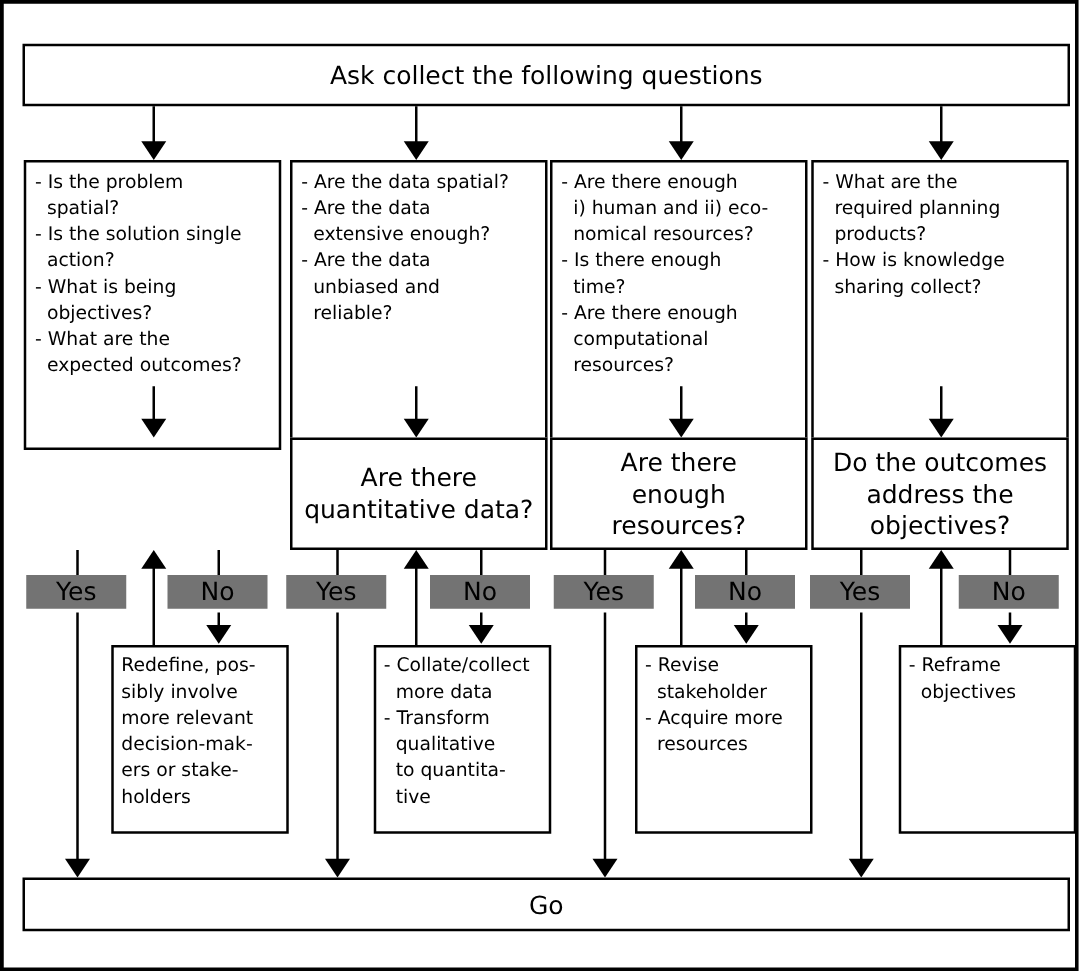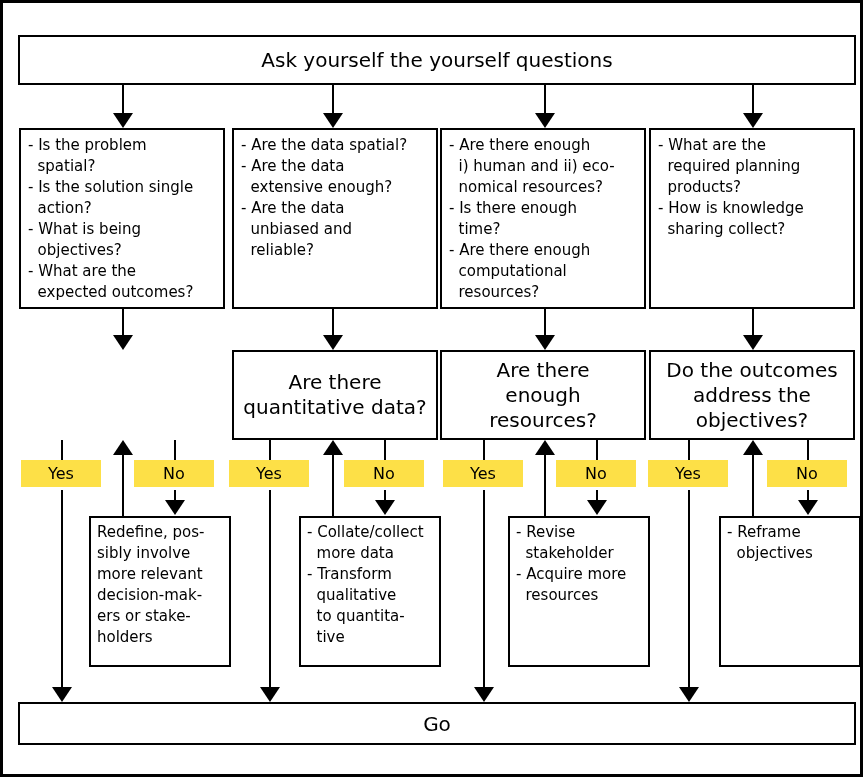--- a/index.html
+++ b/index.html
@@ -25,21 +25,21 @@
     font-size: 20px;
   }
   .gobox {
     left: 15px; top: 699px; width: 838px; height: 43px;
     display: flex; align-items: center; justify-content: center;
     font-size: 20px;
     text-align: right;
   }
   .col { position: absolute; top: 0; width: 206px; height: 777px; }
   .qbox {
-    left: 0; top: 125px; width: 206px; height: 181px;
+    left: 0; top: 125px; width: 206px; height: 232px;
     padding: 5px 6px 4px 7px;
   }
   .q {
     white-space: pre;
     font-size: 15px;
     line-height: 21px;
   }
   .dbox {
     left: 0; top: 347px; width: 206px; height: 90px;
     display: flex; align-items: center; justify-content: center;
@@ -74,33 +74,33 @@
   
   .upl { left: calc(var(--ax) - 1px); top: 450px; height: 63px; }
   .uph { left: calc(var(--ax) - 10px); top: 437px; }
   
   .ns1 { left: calc(var(--nx) - 1px); top: 437px; height: 20px; }
   .ns2 { left: calc(var(--nx) - 1px); top: 487px; height: 11px; }
   .nsh { left: calc(var(--nx) - 10px); top: 497px; }
 
   .blabel {
     position: absolute; top: 457px; width: 80px;
-    text-align: center; font-size: 16px; line-height: 27px;
-    background: #fde047;
+    text-align: center; font-size: 20px; line-height: 27px;
+    background: #737373;
   }
   .ylab { left: calc(var(--yx) - 41px); }
   .nlab { left: calc(var(--nx) - 41px); }
 </style>
 </head>
 <body>
 
 <div class="stage">
 
   <div class="box titlebox">
-    <span>Ask yourself the yourself questions</span>
+    <span>Ask collect the following questions</span>
   </div>
 
   <div class="col" style="left:16px; --ax:104px; --yx:43px; --nx:156px; --rl:70px;">
     <div class="vline a1"></div>
     <div class="head down a1h"></div>
     <div class="box qbox">
       <div class="q">- Is the problem
   spatial?</div>
       <div class="q">- Is the solution single
   action?</div>

